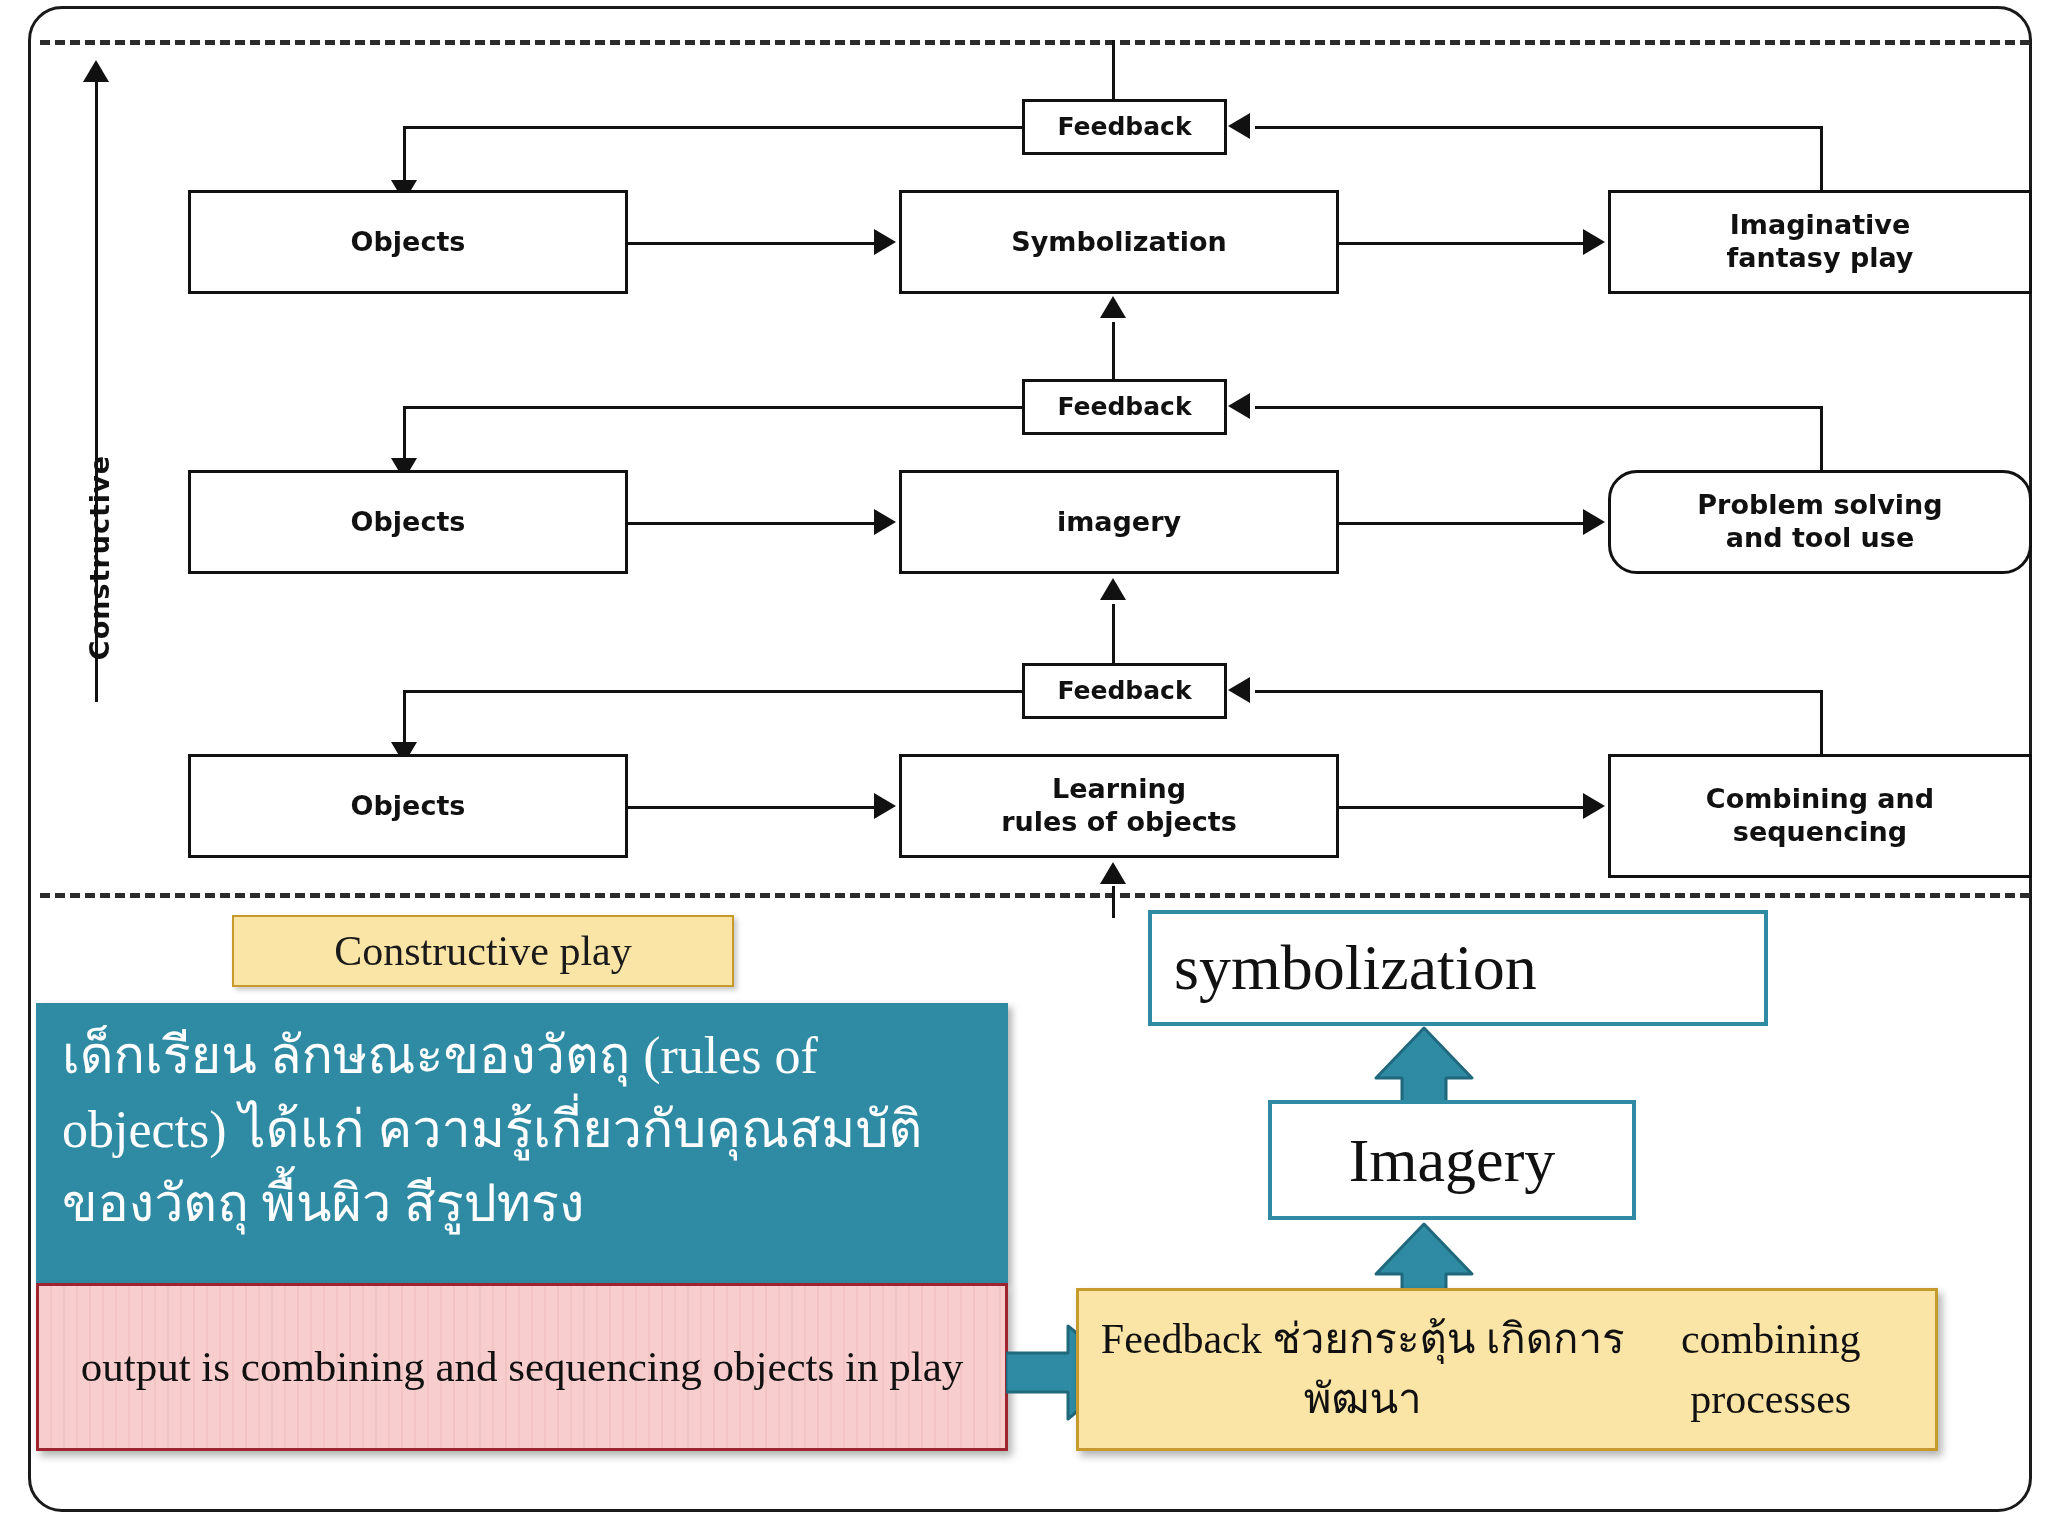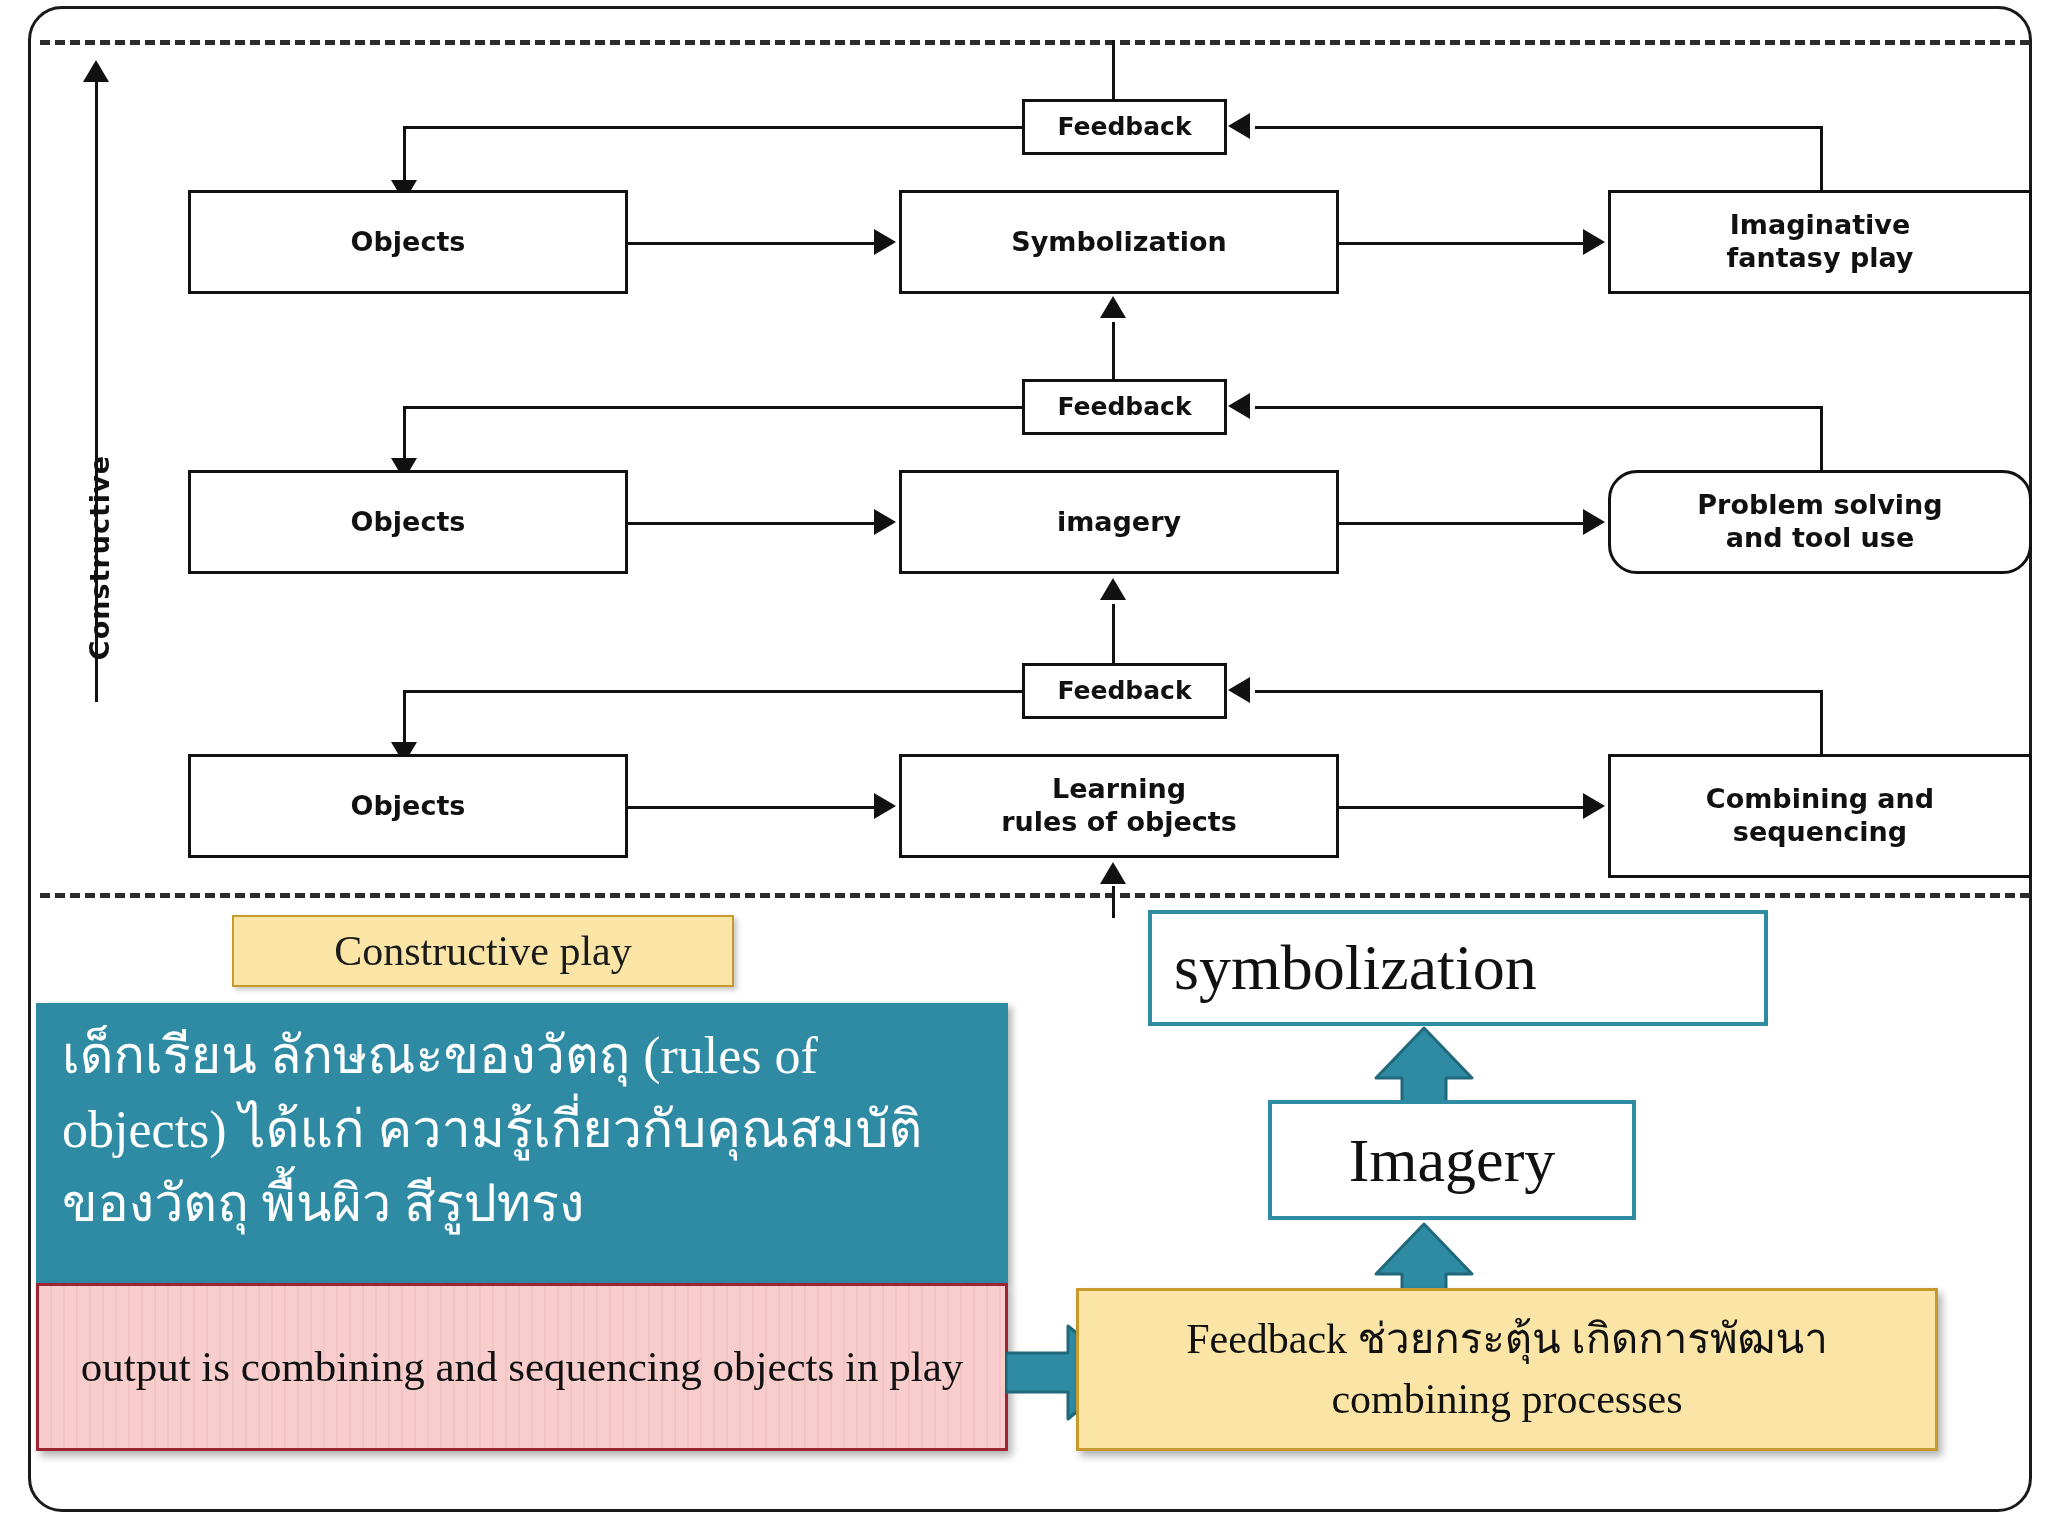--- a/index.html
+++ b/index.html
@@ -344,18 +344,18 @@
   <div class="box-outline-teal t2" style="left:1268px; top:1100px; width:368px; height:120px;">
     <span>Imagery</span>
   </div>
 
   <div class="block-arrow" style="left:1372px; top:1222px; width:104px; height:96px;">
     <svg width="104" height="96" viewBox="0 0 104 96">
       <polygon points="52,2 100,52 74,52 74,94 30,94 30,52 4,52" fill="#2e8ba3" stroke="#20697c" stroke-width="3" stroke-linejoin="round"></polygon>
     </svg>
   </div>
 
-  <div class="box-gold" style="left:1076px; top:1288px; width:862px; height:163px; flex-direction:column;">
+  <div class="box-gold" style="left:1076px; top:1288px; width:862px; height:163px; flex-direction:row;">
     <span>Feedback ช่วยกระตุ้น เกิดการพัฒนา</span>
     <span>combining processes</span>
   </div>
 
 </div>
 
 </body></html>

